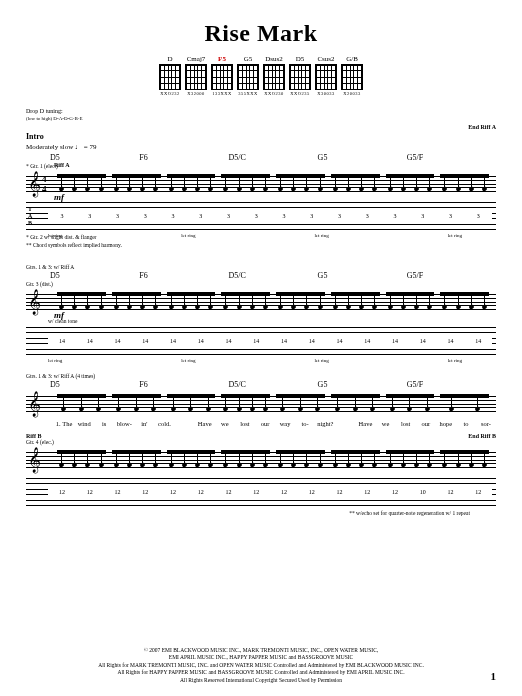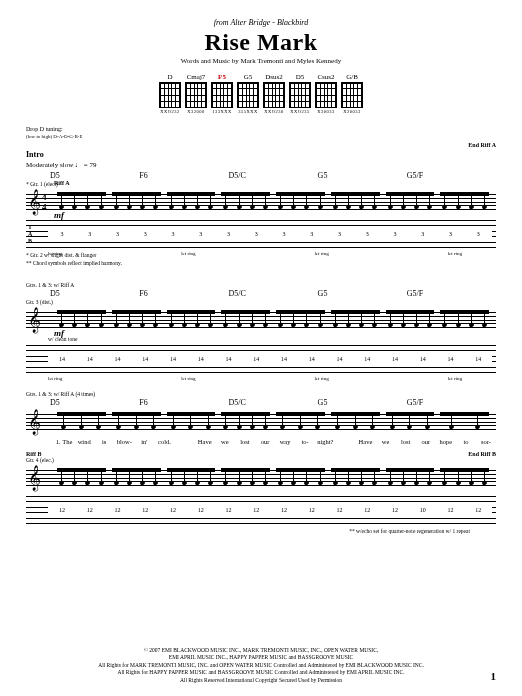--- a/index.html
+++ b/index.html
@@ -144,26 +144,21 @@
     line-height: 1.35;
   }
   .page-num {
     position: absolute; right: 0; bottom: 0; font-size: 11px; font-weight: bold;
   }
 </style>
 </head>
 <body>
 
 <div class="header">
-  <div class="source">
-    <span>from Alter Bridge -</span>
-    <span class="album">Blackbird</span>
-  </div>
   <div class="title">Rise Mark</div>
-  <div class="credits">Words and Music by Mark Tremonti and Myles Kennedy</div>
 </div>
 
 <div class="chord-diagrams" id="chord-row">
     <div class="chord-diagram">
     <div class="chord-name ">D</div>
     <div class="chord-grid">
       <div class="strings">
           <span></span>
           <span></span>
           <span></span>

